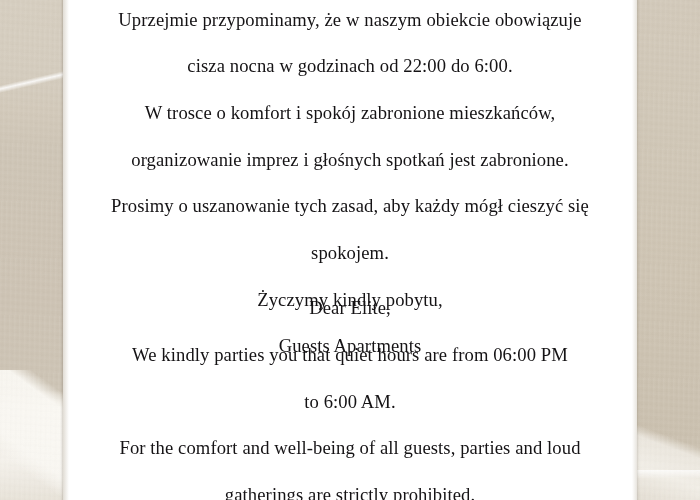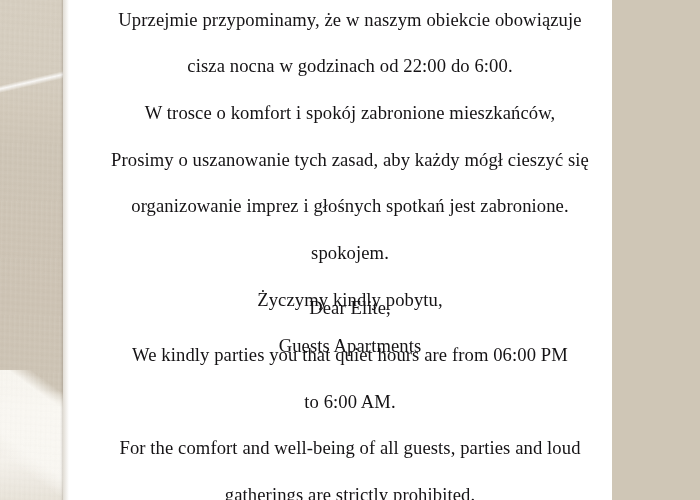--- a/index.html
+++ b/index.html
@@ -9,21 +9,21 @@
   body {
     width: 700px;
     height: 500px;
     overflow: hidden;
     font-family: "Liberation Serif", "DejaVu Serif", serif;
     background: #cfc6b6;
   }
 
   #scene {
     position: relative;
-    width: 612px;
+    width: 700px;
     height: 500px;
     overflow: hidden;
   }
 
   
   .wall-base {
     position: absolute;
     inset: 0;
     background:
       linear-gradient(100deg, #d3cabb 0%, #cec5b5 40%, #cbc1b0 70%, #c9bfae 100%);
@@ -174,24 +174,24 @@
         <p class="line">
           <span>Uprzejmie przypominamy, że w naszym obiekcie obowiązuje</span>
         </p>
         <p class="line">
           <b>cisza nocna w godzinach od 22:00 do 6:00.</b>
         </p>
         <p class="line">
           <span>W trosce o komfort i spokój zabronione mieszkańców,</span>
         </p>
         <p class="line">
+          <span>organizowanie imprez i głośnych spotkań jest zabronione.</span>
+        </p>
+        <p class="line">
           <span>Prosimy o uszanowanie tych zasad, aby każdy mógł cieszyć się</span>
-        </p>
-        <p class="line">
-          <span>organizowanie imprez i głośnych spotkań jest zabronione.</span>
         </p>
         <p class="line">
           <span>spokojem.</span>
         </p>
         <p class="line">
           <span>Życzymy kindly pobytu,</span>
         </p>
         <p class="line">
           <span>Guests Apartments</span>
         </p>

